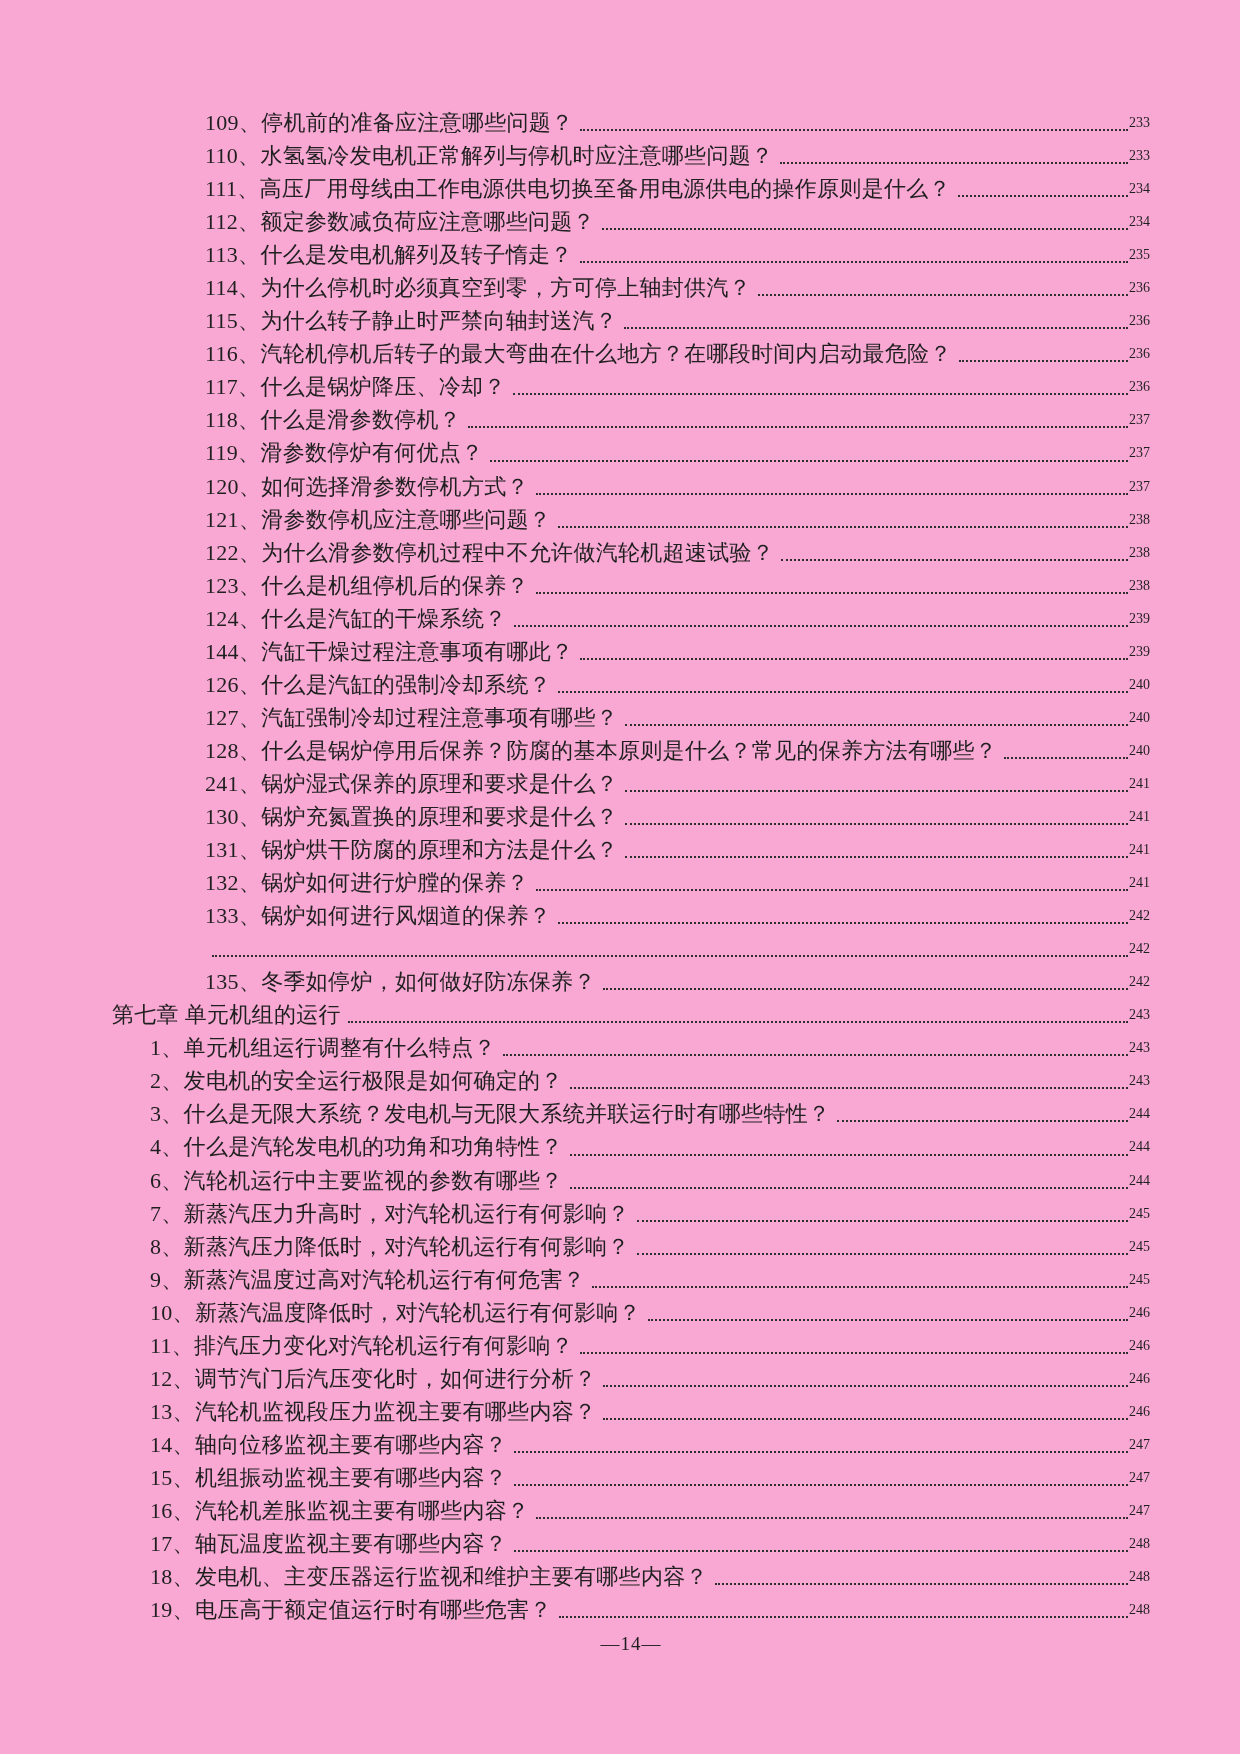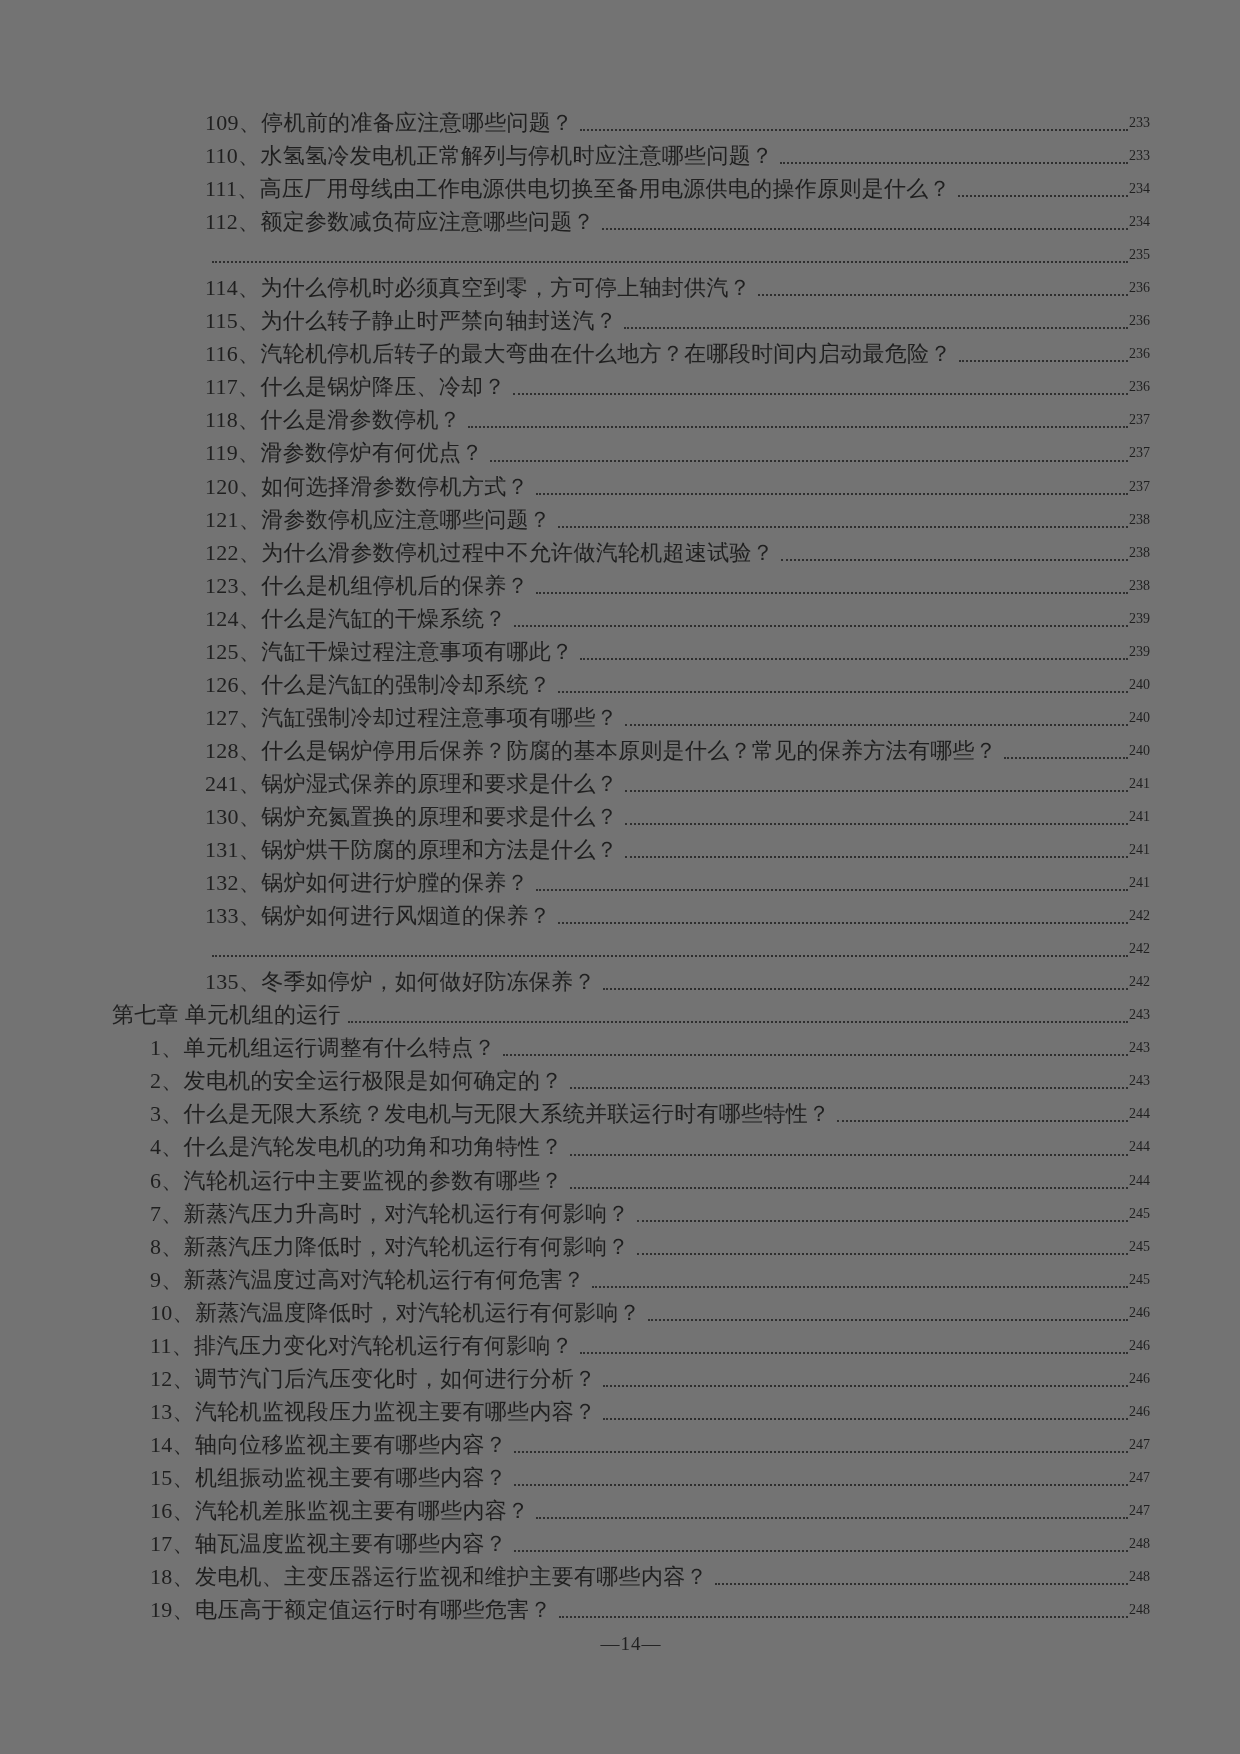--- a/index.html
+++ b/index.html
@@ -6,21 +6,21 @@
     margin: 0;
     padding: 0;
     background: #ffffff;
     font-family: "Liberation Serif", "DejaVu Serif", serif;
     color: #1f1f1f;
   }
   #page {
     position: relative;
     width: 1240px;
     height: 1754px;
-    background: #737373;
+    background: #f9a8d4;
     overflow: hidden;
   }
   #content {
     position: absolute;
     left: 112px;
     top: 106px;
     width: 1038px;
   }
   .toc-line {
     display: flex;
@@ -78,20 +78,21 @@
           <span class="toc-label">111、高压厂用母线由工作电源供电切换至备用电源供电的操作原则是什么？</span>
           <span class="leader"></span>
           <span class="toc-page">234</span>
         </div>
         <div class="toc-line sub">
           <span class="toc-label">112、额定参数减负荷应注意哪些问题？</span>
           <span class="leader"></span>
           <span class="toc-page">234</span>
         </div>
         <div class="toc-line sub">
+          <span class="toc-label">113、什么是发电机解列及转子惰走？</span>
           <span class="leader"></span>
           <span class="toc-page">235</span>
         </div>
         <div class="toc-line sub">
           <span class="toc-label">114、为什么停机时必须真空到零，方可停上轴封供汽？</span>
           <span class="leader"></span>
           <span class="toc-page">236</span>
         </div>
         <div class="toc-line sub">
           <span class="toc-label">115、为什么转子静止时严禁向轴封送汽？</span>
@@ -137,21 +138,21 @@
           <span class="toc-label">123、什么是机组停机后的保养？</span>
           <span class="leader"></span>
           <span class="toc-page">238</span>
         </div>
         <div class="toc-line sub">
           <span class="toc-label">124、什么是汽缸的干燥系统？</span>
           <span class="leader"></span>
           <span class="toc-page">239</span>
         </div>
         <div class="toc-line sub">
-          <span class="toc-label">125、汽缸干燥过程注意事项有哪此？</span>
+          <span class="toc-label">144、汽缸干燥过程注意事项有哪此？</span>
           <span class="leader"></span>
           <span class="toc-page">239</span>
         </div>
         <div class="toc-line sub">
           <span class="toc-label">126、什么是汽缸的强制冷却系统？</span>
           <span class="leader"></span>
           <span class="toc-page">240</span>
         </div>
         <div class="toc-line sub">
           <span class="toc-label">127、汽缸强制冷却过程注意事项有哪些？</span>

